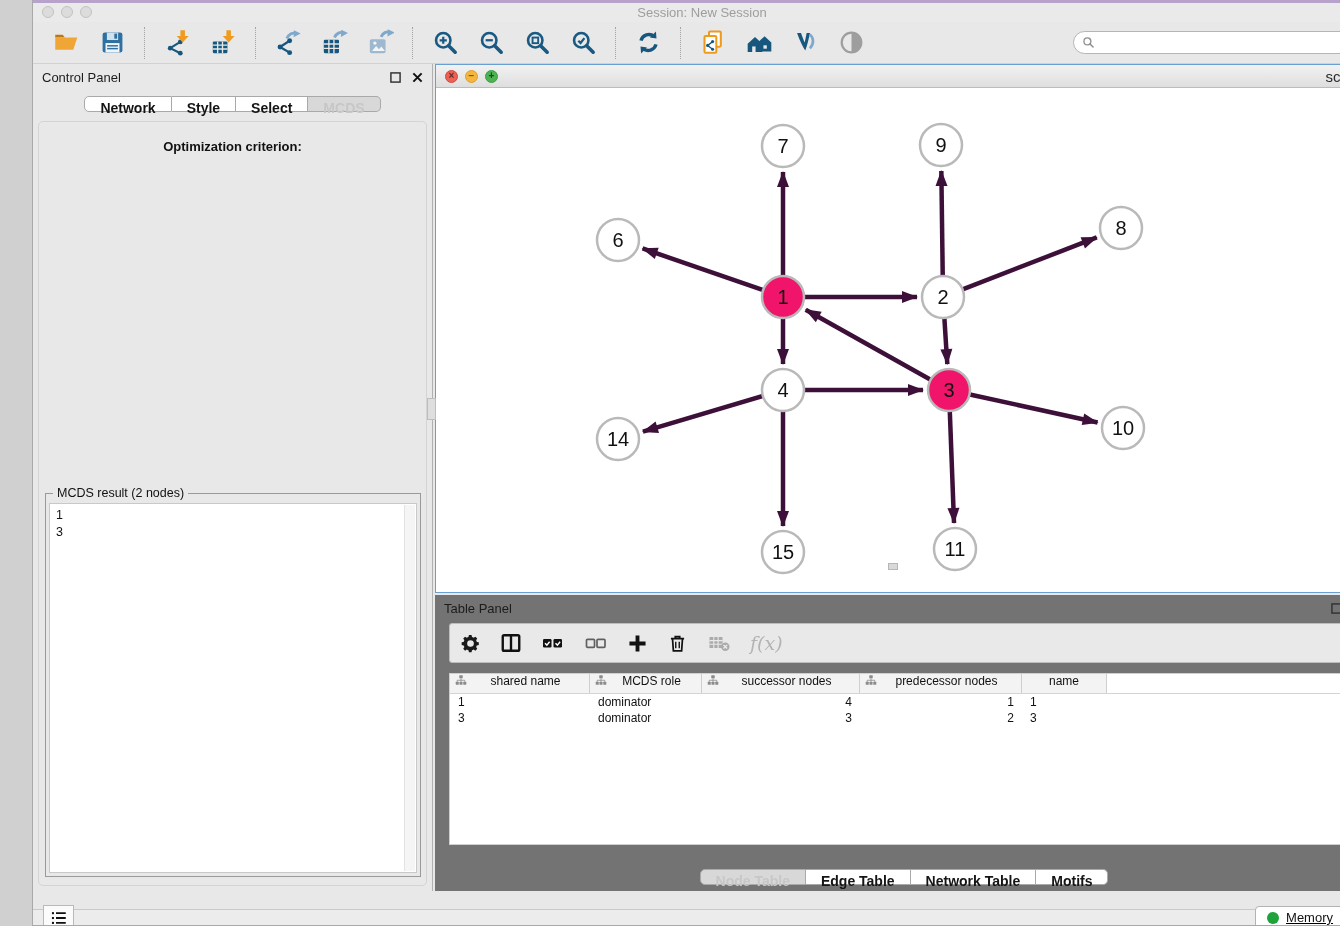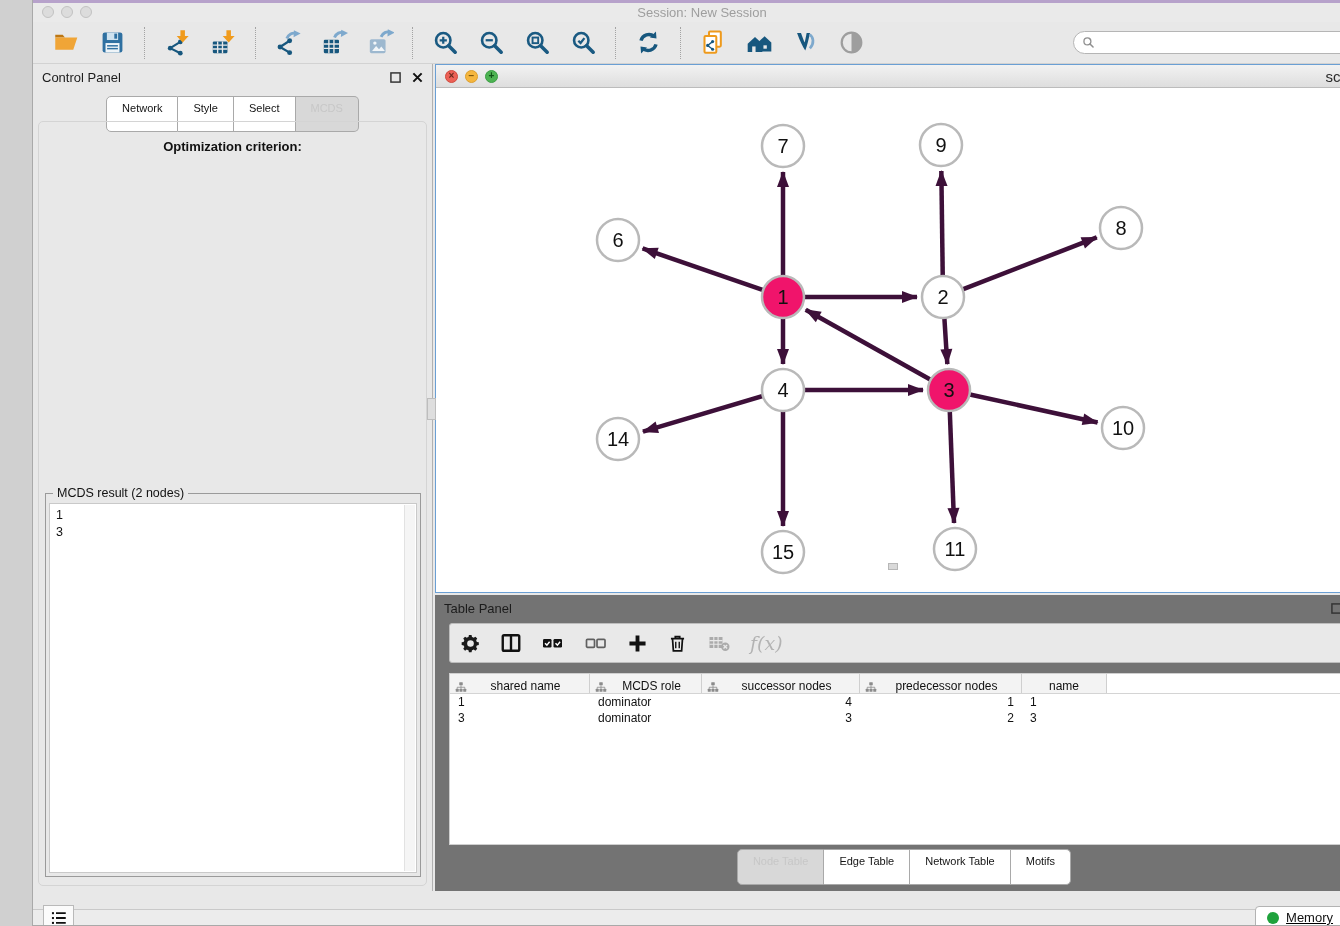--- a/index.html
+++ b/index.html
@@ -24,22 +24,22 @@
                 font-family:"Liberation Sans",sans-serif;}
 
   .panel-head{height:26px;display:flex;align-items:center;padding:0 9px;font-size:13px;color:#1c1c1c;}
   .ph-icons{margin-left:auto;display:flex;gap:11px;align-items:center;}
   .ph-icons svg{display:block;}
 
   .control-panel{position:absolute;top:64px;left:0;width:400px;bottom:34px;background:#e8e8e8;
                  border-right:1px solid #b1b1b1;}
   .cp-tabs{position:absolute;top:32px;left:0;right:0;display:flex;justify-content:center;}
   .tabbar{display:flex;}
-  .tab{height:36px;line-height:22px;padding:0 15px;background:#fff;border:1px solid #a9a9a9;
-       border-left:none;font-size:11px;font-weight:400;color:#141414;cursor:default;}
+  .tab{height:16px;line-height:22px;padding:0 15px;background:#fff;border:1px solid #a9a9a9;
+       border-left:none;font-size:14px;font-weight:700;color:#141414;cursor:default;}
   .tab:first-child{border-left:1px solid #a9a9a9;border-radius:5px 0 0 5px;}
   .tab:last-child{border-radius:0 5px 5px 0;}
   .tab.sel{background:#d8d8d8;color:#c7c7c7;}
   .cp-body{position:absolute;top:57px;left:5px;right:5px;bottom:5px;border:1px solid #d4d4d4;
            border-radius:5px;}
   .opt-label{margin-top:17px;text-align:center;font-size:13px;font-weight:700;color:#111;}
   .combo{position:absolute;left:39px;right:39px;top:44px;height:23px;background:#fff;
          border:1px solid #ababab;border-radius:4px;display:flex;align-items:center;
          padding:0 10px;font-size:13px;color:#111;}
   .combo-arrows{margin-left:auto;}
@@ -76,21 +76,21 @@
   .v-handle{position:absolute;left:394px;top:398px;width:9px;height:22px;background:#dedede;
             border:1px solid #bdbdbd;}
 
   .table-panel{position:absolute;left:402px;top:595px;width:938px;bottom:34px;background:#737373;}
   .tp-toolbar{position:absolute;top:28px;left:14px;right:12px;height:40px;border:1px solid #bdbdbd;
               border-radius:3px;display:flex;align-items:center;gap:19px;padding:0 10px;background:#e9e9e9;}
   .ticon{display:flex;align-items:center;justify-content:center;}
   .fx{font-family:"DejaVu Serif",serif;font-style:italic;font-size:19px;color:#b3b3b3;}
   .grid{position:absolute;top:78px;left:14px;right:12px;bottom:46px;background:#fff;border:1px solid #cfcfcf;}
   .grid-head{display:flex;height:20px;border-bottom:1px solid #d4d4d4;}
-  .th{background:#f3f3f3;border-right:1px solid #cfcfcf;display:flex;align-items:flex-end;
+  .th{background:#f3f3f3;border-right:1px solid #cfcfcf;display:flex;align-items:flex-start;
       font-size:12px;color:#111;padding:0 5px;}
   .th .lbl{flex:1;text-align:center;}
   .th-filler{flex:1;background:#fff;}
   .tr{display:flex;height:16px;align-items:center;font-size:12px;color:#111;}
   .td{padding:0 8px;overflow:hidden;white-space:nowrap;}
   .tp-tabs{position:absolute;bottom:6px;left:0;right:0;display:flex;justify-content:center;}
 
   .statusbar{position:absolute;left:0;right:16px;bottom:0;height:16px;border-top:1px solid #c9c9c9;
              background:#ececec;display:flex;align-items:center;padding:0 10px;text-decoration:underline;}
   .menu-btn{width:31px;height:26px;background:#fbfbfb;border:1px solid #b9b9b9;display:flex;

